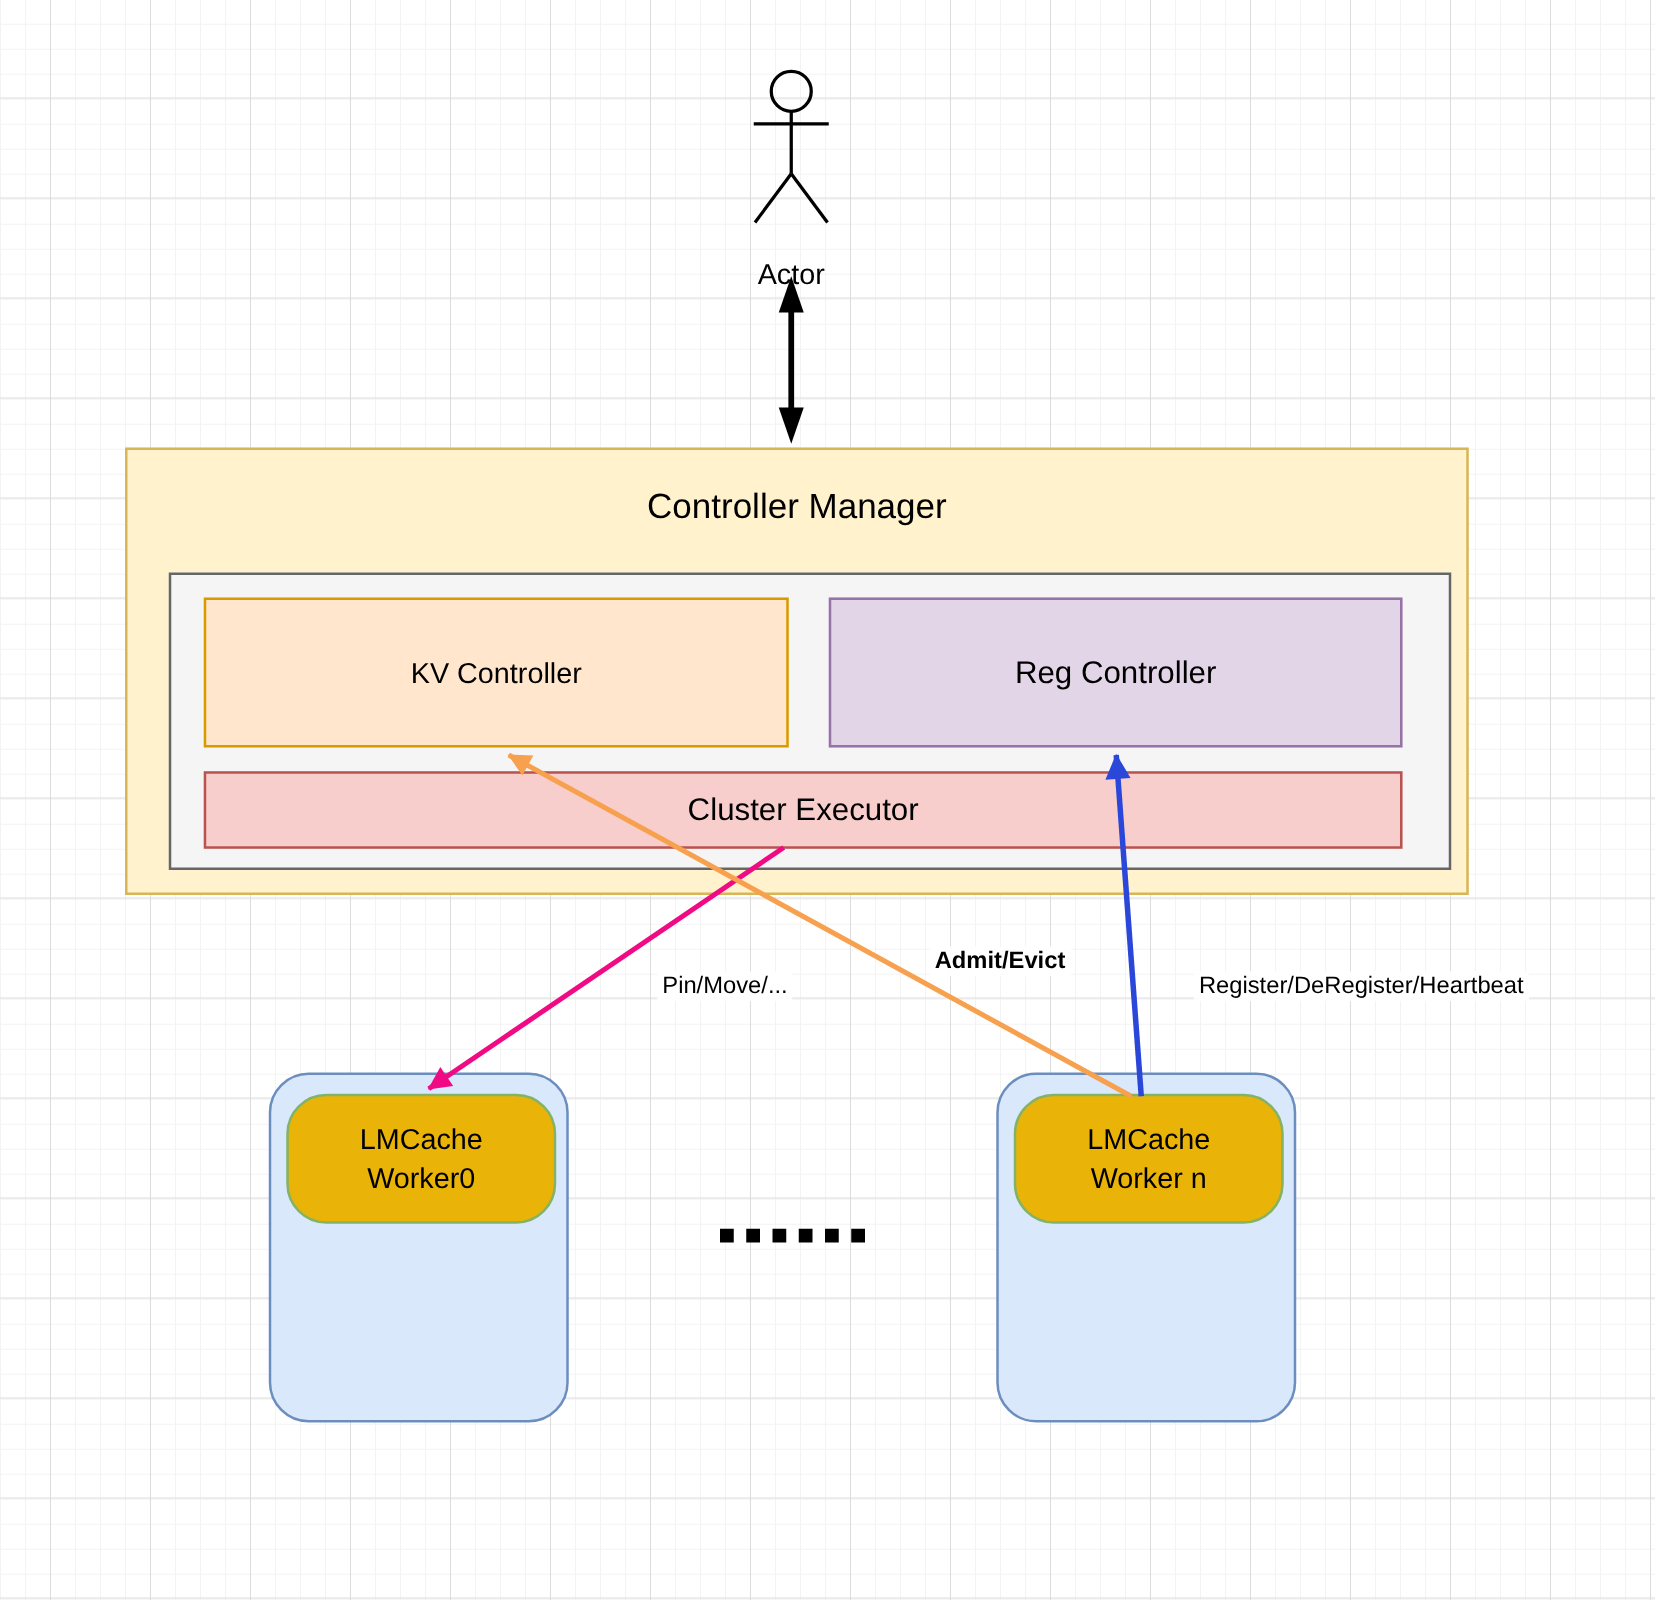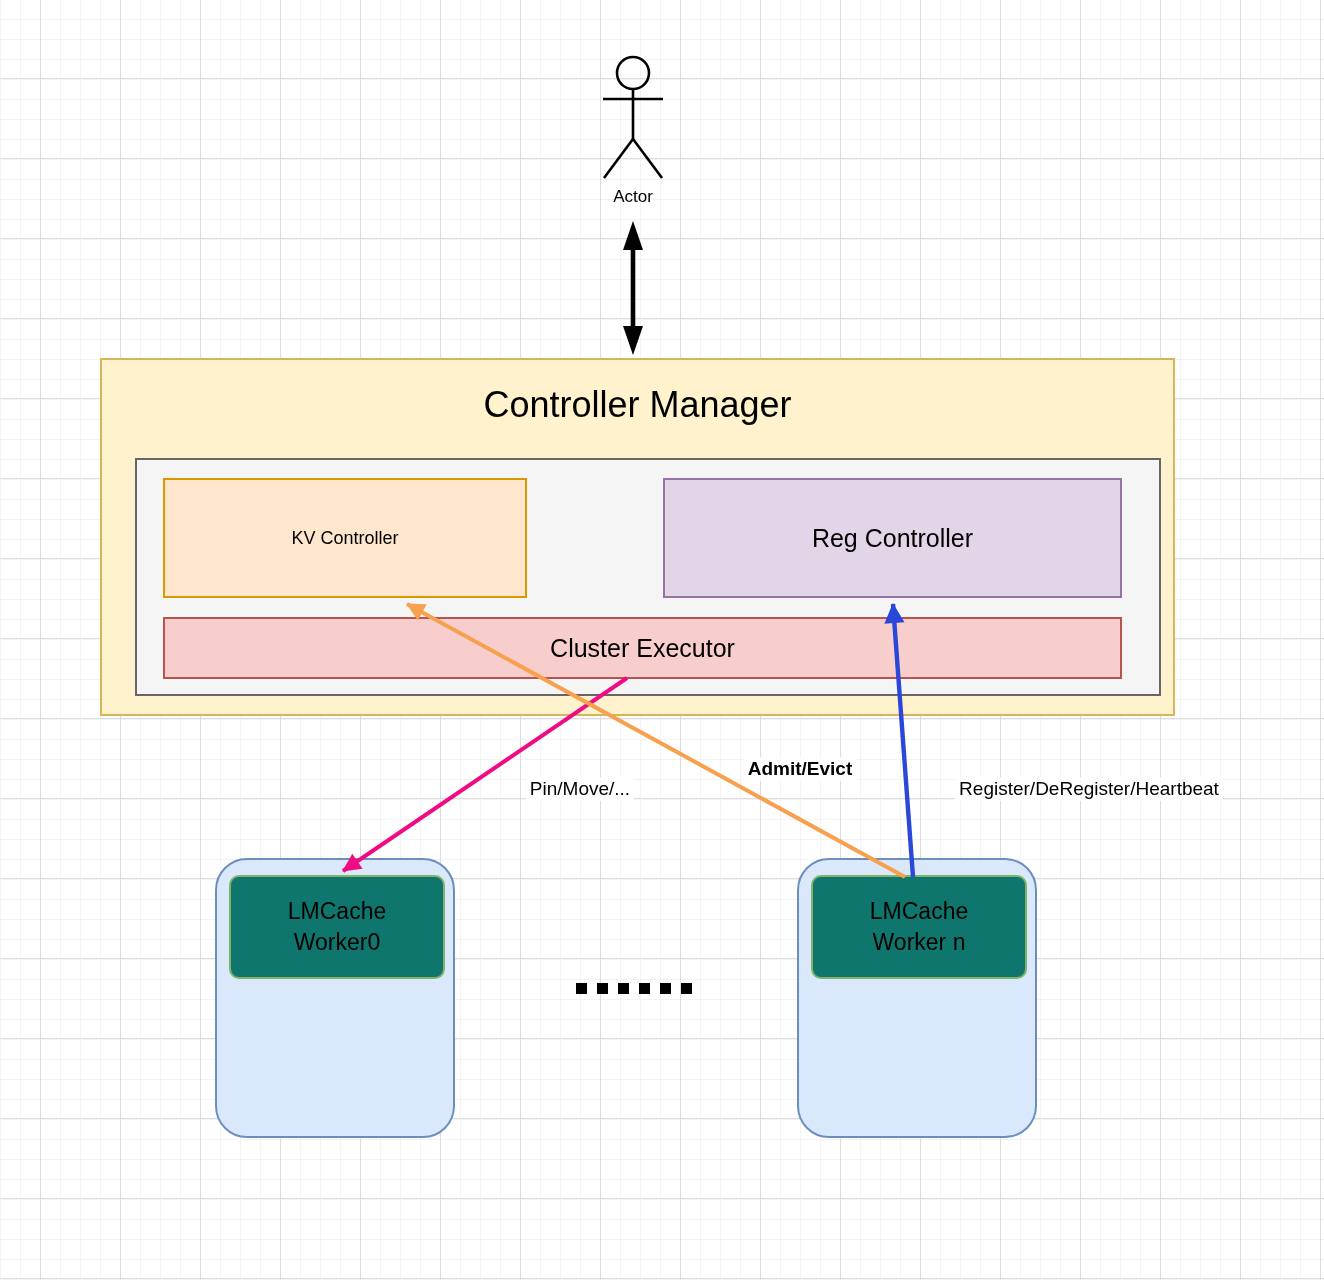--- a/index.html
+++ b/index.html
@@ -18,57 +18,57 @@
     background-size:80px 80px,80px 80px,20px 20px,20px 20px;
     background-position:40px 0,0 78px,0 0,0 19px;
   }
   .node{position:absolute;box-sizing:border-box;display:flex;align-items:center;justify-content:center;text-align:center;}
   .manager{
     left:100px;top:358px;width:1075px;height:358px;
     background:#fff2cc;border:2px solid #d6b656;
   }
   .manager-title{
     position:absolute;left:100px;top:382px;width:1075px;height:46px;
-    font-size:36px;display:flex;align-items:center;justify-content:center;
+    font-size:28px;display:flex;align-items:center;justify-content:center;
   }
   .panel{
     left:135px;top:458px;width:1026px;height:238px;
     background:#f5f5f5;border:2px solid #666666;
   }
   .kv{
-    left:163px;top:478px;width:364px;height:120px;
-    background:#ffe6cc;border:2px solid #d79b00;font-size:18px;
+    left:163px;top:478px;width:468px;height:120px;
+    background:#ffe6cc;border:2px solid #d79b00;font-size:23px;
   }
   .reg{
     left:663px;top:478px;width:459px;height:120px;
     background:#e1d5e7;border:2px solid #9673a6;font-size:25px;
   }
   .executor{
     left:163px;top:617px;width:959px;height:62px;
     background:#f8cecc;border:2px solid #b85450;font-size:25px;
   }
   .rank{
     width:240px;height:280px;border-radius:32px;
     background:#dae8fc;border:2px solid #6c8ebf;
   }
   .rank0{left:215px;top:858px;}
   .rankn{left:797px;top:858px;}
   .rank-title{
     position:absolute;left:0;top:190px;width:100%;height:44px;
     font-size:32px;display:flex;align-items:center;justify-content:center;
   }
   .worker{
-    position:absolute;left:12px;top:15px;width:216px;height:104px;border-radius:10px;
-    box-sizing:border-box;background:#0f766e;border:2px solid #82b366;
+    position:absolute;left:12px;top:15px;width:216px;height:104px;border-radius:32px;
+    box-sizing:border-box;background:#eab308;border:2px solid #82b366;
     display:flex;align-items:center;justify-content:center;text-align:center;
     font-size:23px;line-height:1.35;
   }
   .actor-label{
-    position:absolute;left:573px;top:184px;width:120px;height:26px;
-    font-size:17px;display:flex;align-items:center;justify-content:center;
+    position:absolute;left:573px;top:206px;width:120px;height:26px;
+    font-size:23px;display:flex;align-items:center;justify-content:center;
   }
   .edge-label{
     position:absolute;transform:translate(-50%,-50%);
     font-size:19px;white-space:nowrap;
     background:rgba(255,255,255,0.9);padding:1px 4px;
   }
   .lbl-pin{left:580px;top:789px;}
   .lbl-admit{left:800px;top:769px;font-weight:bold;}
   .lbl-register{left:1089px;top:789px;}
   .dots{position:absolute;left:576px;top:983px;display:flex;gap:10px;}

